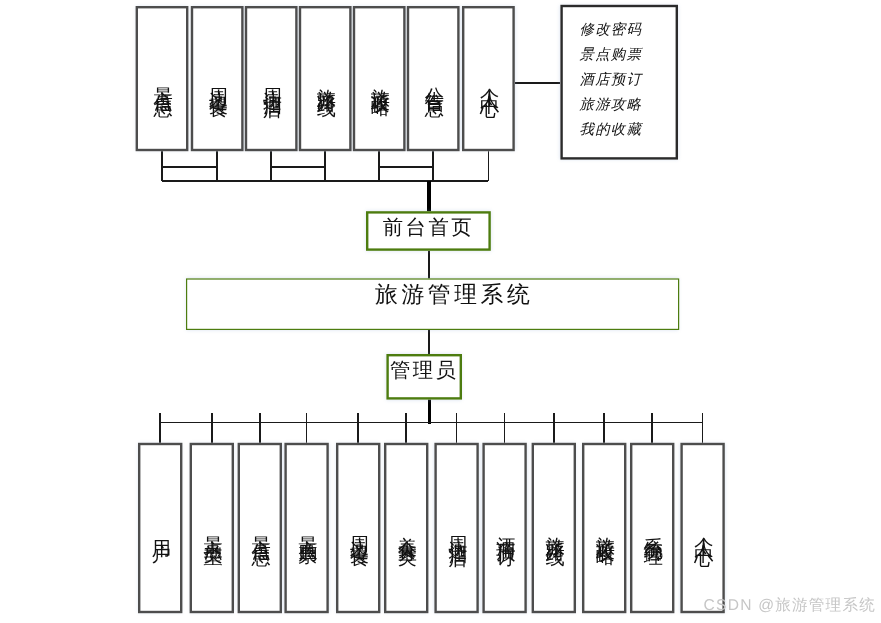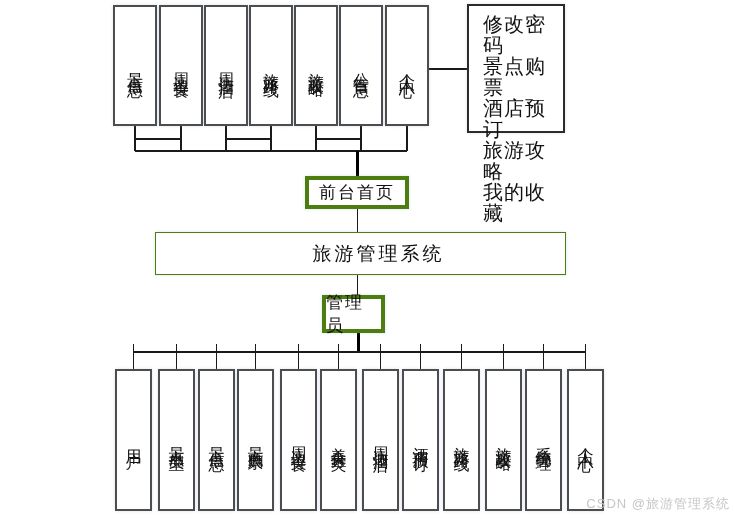--- a/index.html
+++ b/index.html
@@ -27,37 +27,38 @@
     letter-spacing:3px;
     line-height:1;
     white-space:nowrap;
   }
   .topbox{top:5px;width:44px;height:121px;}
   .botbox{top:369px;width:37px;height:142px;}
   .hbox{
     position:absolute;
     box-sizing:border-box;
     background:#ffffff;
-    border:4px solid #4d7c0f;
-    display:flex;align-items:center;justify-content:center;
+    border:2px solid #4d7c0f;
+    display:flex;justify-content:center;
     box-shadow:0 0 3px rgba(130,160,205,0.30);
   }
   .home{left:305px;top:176px;width:104px;height:33px;font-size:17px;letter-spacing:2px;}
   .system{left:155px;top:232px;width:411px;height:43px;border-width:1px;font-size:19px;letter-spacing:3px;padding-left:36px;}
   .adminbox{left:322px;top:295px;width:63px;height:38px;font-size:17px;letter-spacing:2px;}
   .detailbox{
     position:absolute;left:467px;top:4px;width:98px;height:129px;
     box-sizing:border-box;background:#fff;border:2px solid #2b2b2b;
     box-shadow:0 0 3px rgba(130,160,205,0.30);
   }
   .detailtext{
     display:block;
     padding:8px 0 0 14px;
-    font-size:20px;line-height:21px;letter-spacing:1px;
+    font-size:12px;line-height:21px;letter-spacing:1px;
     white-space:pre-line;
+    font-style:italic;
   }
   .watermark{
     position:absolute;right:4px;top:495px;
     font-size:13px;letter-spacing:1px;
     color:#c6c6c6;
     font-family:"Liberation Sans","DejaVu Sans",sans-serif;
   }
 </style>
 </head>
 <body>

